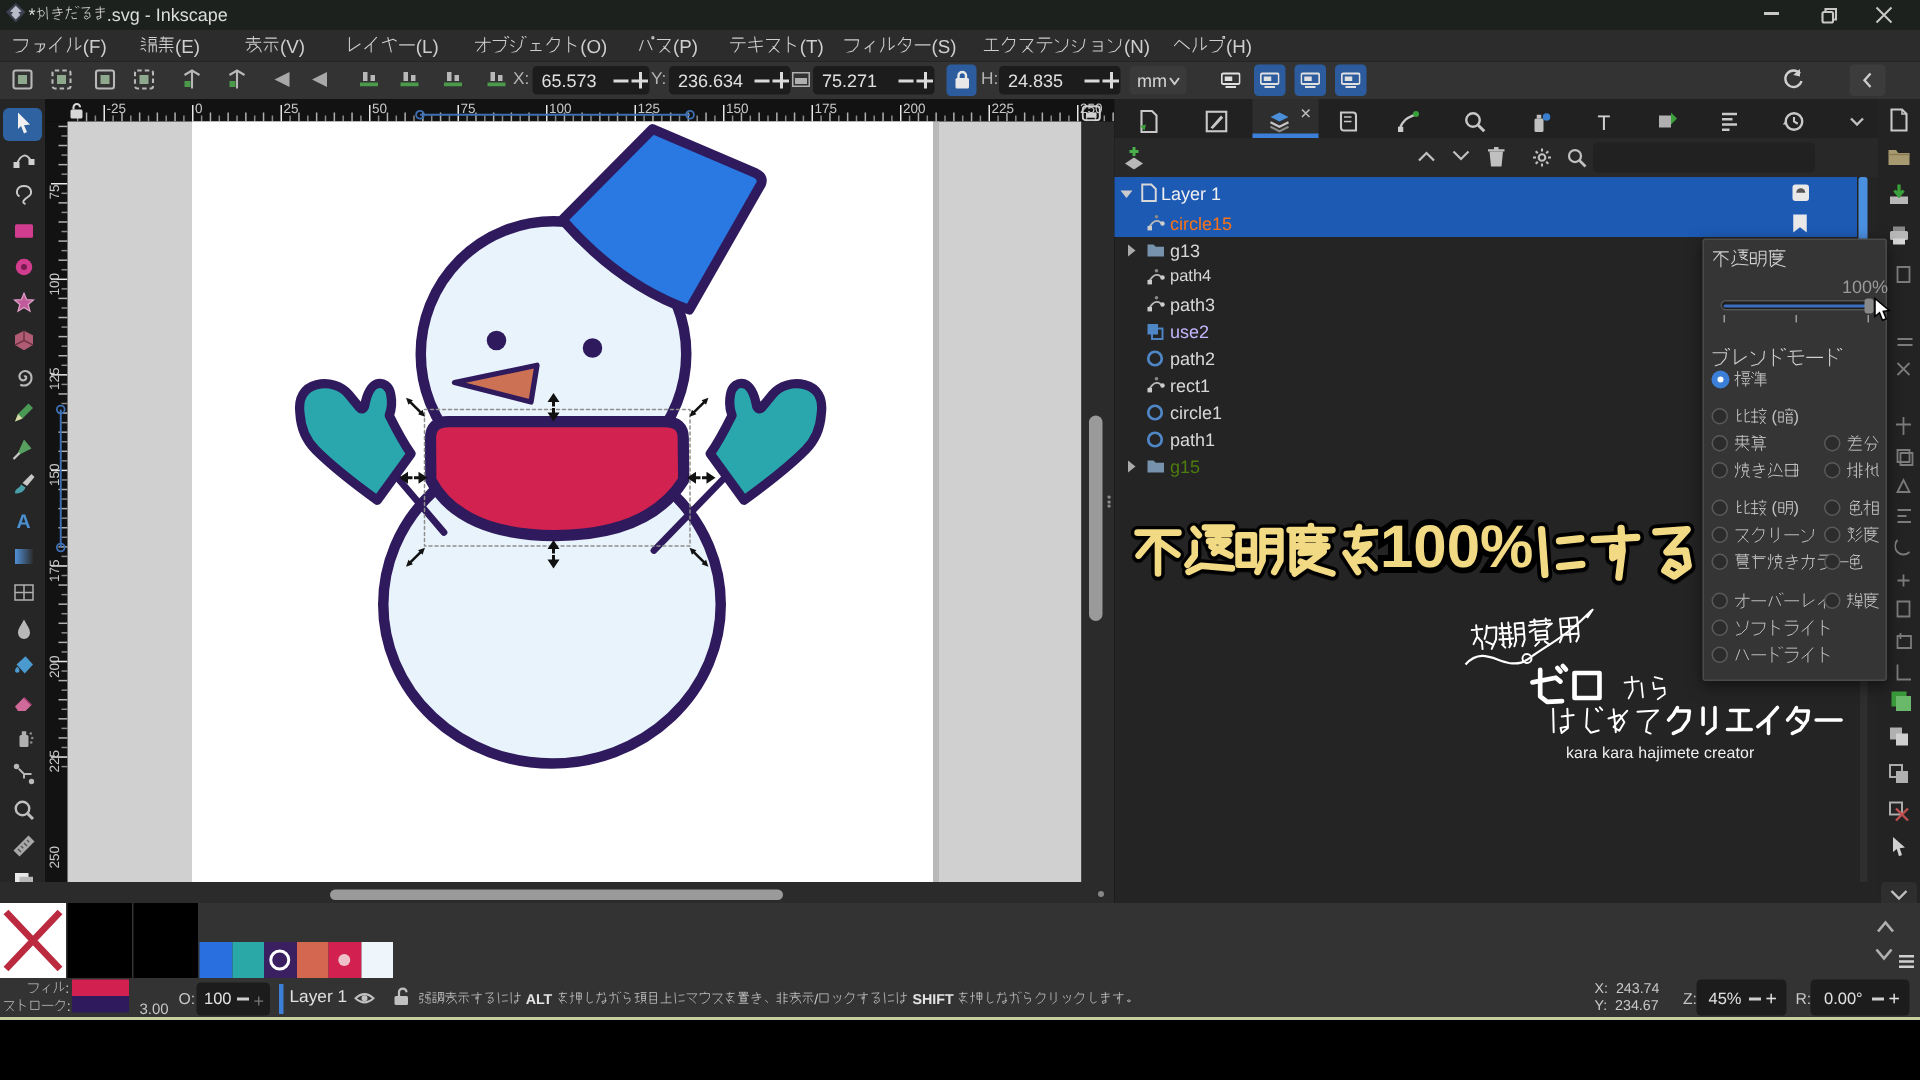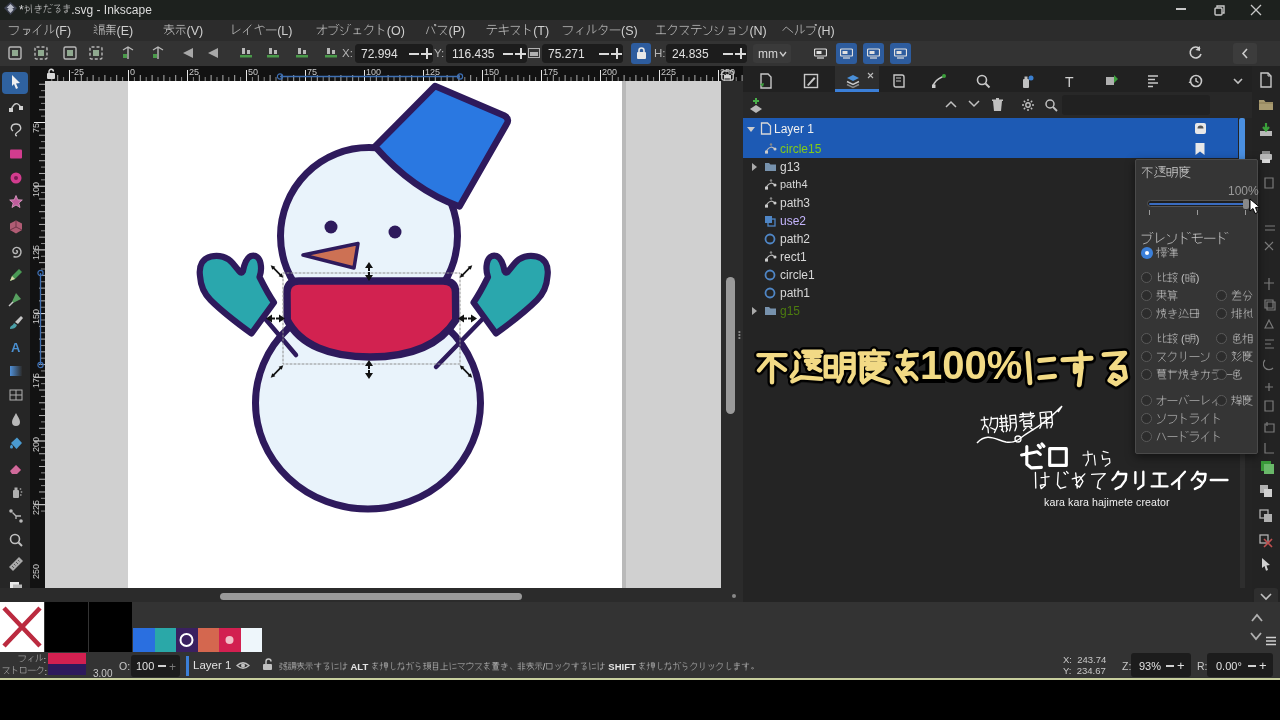--- a/index.html
+++ b/index.html
@@ -431,29 +431,29 @@
       <rect x="4" y="3" width="3" height="6" fill="#b8b8b8"></rect>
       <rect x="9" y="5" width="3" height="4" fill="#b8b8b8"></rect>
     </svg>
 <svg class="abs" style="left:323px;top:45px" width="16" height="16" viewBox="0 0 16 16">
       <rect x="2" y="10" width="12" height="2.5" fill="#4a9a4a"></rect>
       <rect x="4" y="3" width="3" height="6" fill="#b8b8b8"></rect>
       <rect x="9" y="5" width="3" height="4" fill="#b8b8b8"></rect>
     </svg>
 <div class="abs" style="left:342px;top:47px;color:#b5b5b5;font-size:11.5px">X:</div>
     <div class="abs" style="left:355px;top:44px;width:78px;height:19px;background:#1c1c1c;border:1px solid #1c1c1c;border-radius:3px"></div>
-    <div class="abs" style="left:361px;top:47px;color:#e0e0e0;font-size:12px">72.994</div>
+    <div class="abs" style="left:361px;top:47px;color:#e0e0e0;font-size:12px">65.573</div>
     <div class="abs" style="left:409px;top:53px;width:10px;height:2px;background:#dadada"></div>
     <div class="abs" style="left:421px;top:48px;width:11px;height:11px">
       <div class="abs" style="left:4.5px;top:0;width:2px;height:11px;background:#dadada"></div>
       <div class="abs" style="left:0;top:4.5px;width:11px;height:2px;background:#dadada"></div>
     </div>
 <div class="abs" style="left:434px;top:47px;color:#b5b5b5;font-size:11.5px">Y:</div>
     <div class="abs" style="left:446px;top:44px;width:81px;height:19px;background:#1c1c1c;border:1px solid #1c1c1c;border-radius:3px"></div>
-    <div class="abs" style="left:452px;top:47px;color:#e0e0e0;font-size:12px">116.435</div>
+    <div class="abs" style="left:452px;top:47px;color:#e0e0e0;font-size:12px">236.634</div>
     <div class="abs" style="left:503px;top:53px;width:10px;height:2px;background:#dadada"></div>
     <div class="abs" style="left:515px;top:48px;width:11px;height:11px">
       <div class="abs" style="left:4.5px;top:0;width:2px;height:11px;background:#dadada"></div>
       <div class="abs" style="left:0;top:4.5px;width:11px;height:2px;background:#dadada"></div>
     </div>
 <svg class="abs" style="left:528px;top:48px" width="12" height="10" viewBox="0 0 12 10">
       <rect x="0.5" y="0.5" width="11" height="9" fill="none" stroke="#b0b0b0"></rect>
       <rect x="2" y="4" width="8" height="4" fill="#b0b0b0"></rect>
     </svg>
 <div class="abs" style="left:542px;top:44px;width:81px;height:19px;background:#1c1c1c;border:1px solid #1c1c1c;border-radius:3px"></div>
@@ -965,21 +965,21 @@
       <path d="M1.5 1 h6 l3 3 v8 h-9 Z" fill="none" stroke="#d8d8d8" stroke-width="1.3"></path>
     </svg>
 <div class="abs" style="left:774px;top:122px;color:#f0f0f0;font-size:12px">Layer 1</div>
 <div class="abs" style="left:743px;top:140px;width:495px;height:18px;background:#1d5ab4"></div>
 <svg class="abs" style="left:764px;top:142px" width="13" height="13" viewBox="0 0 13 13">
       <path d="M2 10 C5 4 9 4 11 8" stroke="#b8b8b8" fill="none" stroke-width="1.2"></path>
       <rect x="1" y="8.6" width="3" height="3" fill="#ccc"></rect>
       <circle cx="11" cy="7" r="1.5" fill="#ccc"></circle>
       <circle cx="7" cy="2.5" r="1.2" fill="#888"></circle>
     </svg>
-<div class="abs" style="left:780px;top:142px;color:#84cc16;font-size:12px">circle15</div>
+<div class="abs" style="left:780px;top:142px;color:#f97316;font-size:12px">circle15</div>
 <svg class="abs" style="left:750px;top:162px" width="8" height="10" viewBox="0 0 8 10">
       <path d="M2 1 L7 5 L2 9" fill="#aaa"></path>
     </svg>
 <svg class="abs" style="left:764px;top:161px" width="13" height="11" viewBox="0 0 13 11">
       <path d="M1 2 h4 l1.5 1.5 H12 V10 H1 Z" fill="#7792ad"></path>
     </svg>
 <div class="abs" style="left:780px;top:160px;color:#d8d8d8;font-size:12px">g13</div>
 <svg class="abs" style="left:764px;top:178px" width="13" height="13" viewBox="0 0 13 13">
       <path d="M2 10 C5 4 9 4 11 8" stroke="#b8b8b8" fill="none" stroke-width="1.2"></path>
       <rect x="1" y="8.6" width="3" height="3" fill="#ccc"></rect>
@@ -1191,21 +1191,21 @@
           <use href="#g30af" x="900"></use>
           <use href="#g3057" x="1000"></use>
           <use href="#g307e" x="1100"></use>
           <use href="#g3059" x="1200"></use>
           <use href="#g3002" x="1300"></use>
         </svg></span>
     </div>
 <div class="abs" style="left:1063px;top:654px;color:#c8c8c8;font-size:9.5px;text-align:left">X:&nbsp;&nbsp;243.74<br>Y:&nbsp;&nbsp;234.67</div>
 <div class="abs" style="left:1122px;top:660px;color:#c8c8c8;font-size:10.5px">Z:</div>
 <div class="abs" style="left:1131px;top:653px;width:60px;height:24px;background:#1c1c1c;border-radius:3px"></div>
-<div class="abs" style="left:1139px;top:660px;color:#e0e0e0;font-size:11px">93%</div>
+<div class="abs" style="left:1139px;top:660px;color:#e0e0e0;font-size:11px">45%</div>
 <div class="abs" style="left:1166px;top:665px;width:8px;height:1.6px;background:#d0d0d0"></div>
 <div class="abs" style="left:1177px;top:658px;color:#e0e0e0;font-size:13px">+</div>
 <div class="abs" style="left:1197px;top:660px;color:#c8c8c8;font-size:10.5px">R:</div>
 <div class="abs" style="left:1207px;top:653px;width:66px;height:24px;background:#1c1c1c;border-radius:3px"></div>
 <div class="abs" style="left:1216px;top:660px;color:#e0e0e0;font-size:11px">0.00°</div>
 <div class="abs" style="left:1248px;top:665px;width:8px;height:1.6px;background:#d0d0d0"></div>
 <div class="abs" style="left:1259px;top:658px;color:#e0e0e0;font-size:13px">+</div>
 <div class="abs" style="left:1135px;top:159px;width:123px;height:295px;background:#353535;border:1px solid #4a4a4a;border-radius:2px;box-shadow:0 3px 10px rgba(0,0,0,0.5)"></div>
 <div class="abs lbl" style="left:1141px;top:167px;height:13px;color:#d0d0d0;font-size:12.5px">
       <svg class="jr jthin" width="50.0" height="12.5" viewBox="0 0 400 100">

